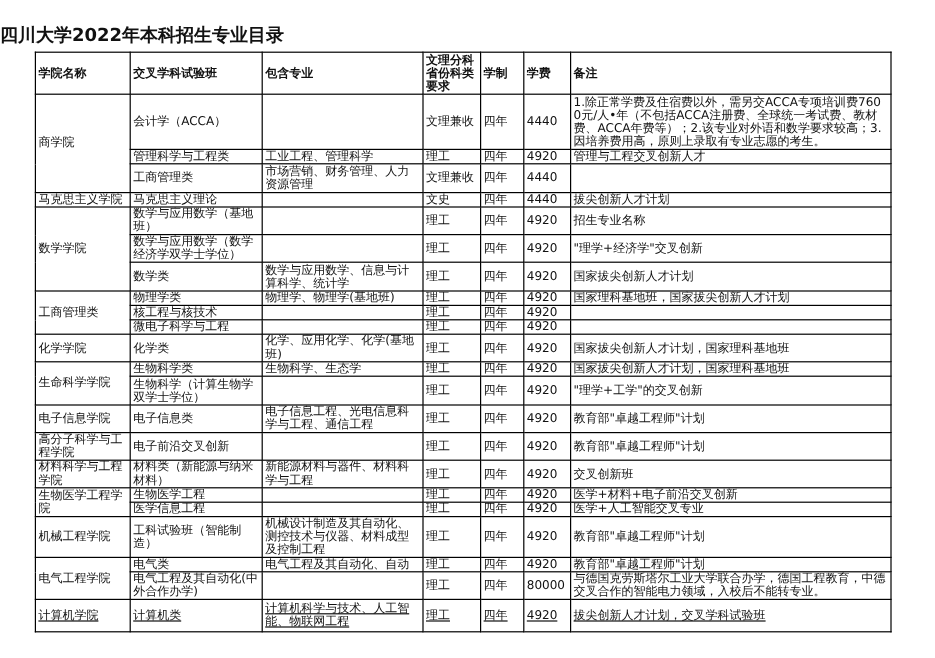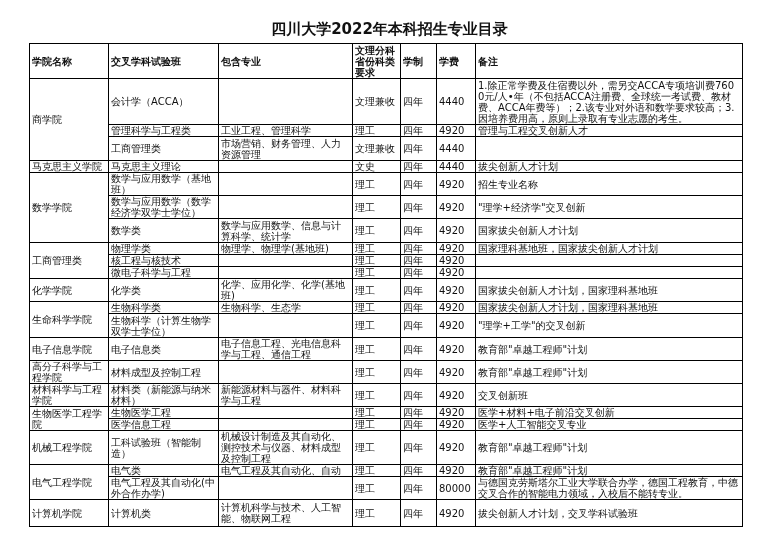--- a/index.html
+++ b/index.html
@@ -1,18 +1,18 @@
 <!DOCTYPE html>
 <html><head>
 <meta charset="utf-8">
 <style>
   html, body { margin:0; padding:0; background:#ffffff; }
   body { width:779px; height:548px; position:relative; overflow:hidden;
          font-family:"DejaVu Sans", "Liberation Sans", sans-serif; color:#111; }
-  .title { position:absolute; left:0; top:20px; width:779px; text-align:center;
+  .title { position:absolute; left:0; top:20px; width:779px; text-align:left;
            font-size:15px; font-weight:bold; letter-spacing:0px; }
   table.grid { position:absolute; left:29px; top:43px; border-collapse:collapse;
                table-layout:fixed; width:713px; }
   table.grid td, table.grid th { border:1px solid #000; padding:0 2px; font-size:10px;
                line-height:11px; vertical-align:middle; text-align:left; overflow:hidden;
                font-weight:normal; word-break:break-all; }
   table.grid th { font-weight:bold; }
   table.grid thead tr { height:35px; }
   .outer { border:1.5px solid #000; }
 </style>
@@ -157,21 +157,21 @@
         <td rowspan="1">电子信息学院</td>
         <td>电子信息类</td>
         <td>电子信息工程、光电信息科学与工程、通信工程</td>
         <td>理工</td>
         <td>四年</td>
         <td>4920</td>
         <td>教育部"卓越工程师"计划</td>
       </tr>
       <tr style="height: 23px;">
         <td rowspan="1">高分子科学与工程学院</td>
-        <td>材料成型及控制工程</td>
+        <td>电子前沿交叉创新</td>
         <td></td>
         <td>理工</td>
         <td>四年</td>
         <td>4920</td>
         <td>教育部"卓越工程师"计划</td>
       </tr>
       <tr style="height: 23px;">
         <td rowspan="1">材料科学与工程学院</td>
         <td>材料类（新能源与纳米材料）</td>
         <td>新能源材料与器件、材料科学与工程</td>
@@ -216,21 +216,21 @@
         <td>教育部"卓越工程师"计划</td>
       </tr>
       <tr style="height: 20px; margin-top: 36px;">
         <td>电气工程及其自动化(中外合作办学)</td>
         <td></td>
         <td>理工</td>
         <td>四年</td>
         <td>80000</td>
         <td>与德国克劳斯塔尔工业大学联合办学，德国工程教育，中德交叉合作的智能电力领域，入校后不能转专业。</td>
       </tr>
-      <tr style="height: 27px;">
+      <tr style="height: 27px; text-decoration: underline;">
         <td rowspan="1">计算机学院</td>
         <td>计算机类</td>
         <td>计算机科学与技术、人工智能、物联网工程</td>
         <td>理工</td>
         <td>四年</td>
         <td>4920</td>
         <td>拔尖创新人才计划，交叉学科试验班</td>
       </tr>
     </tbody>
 </table>

